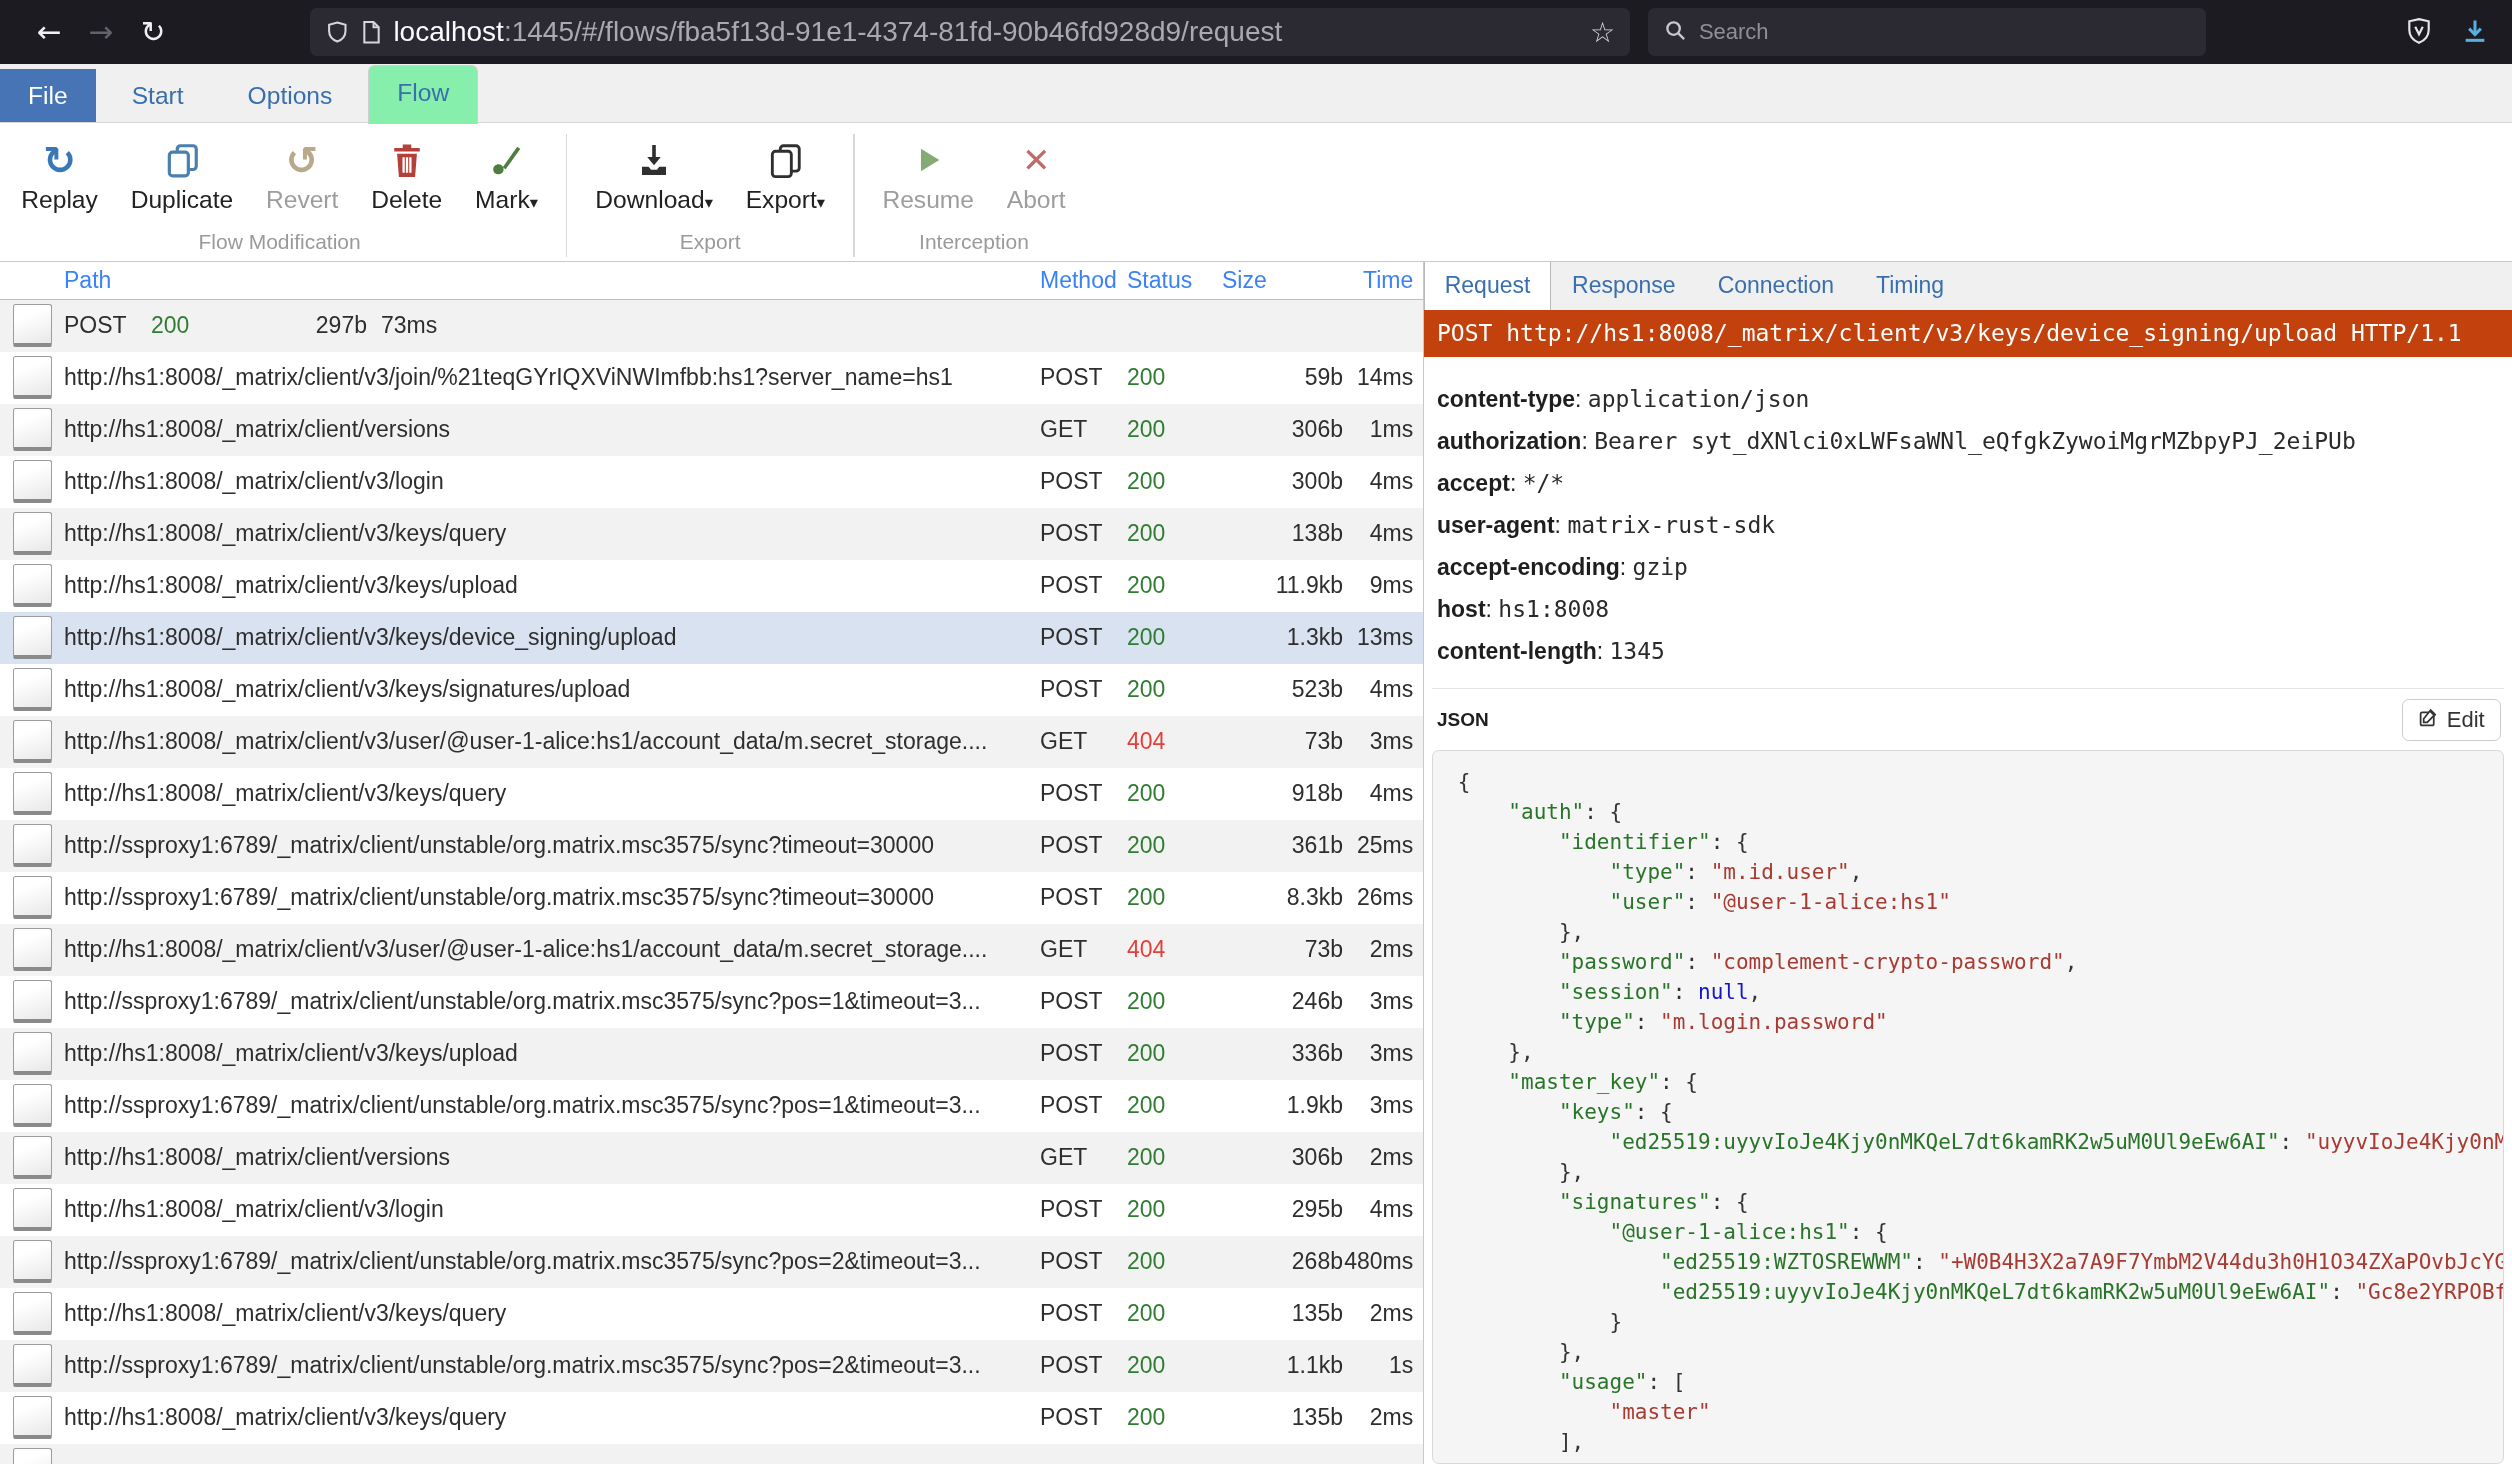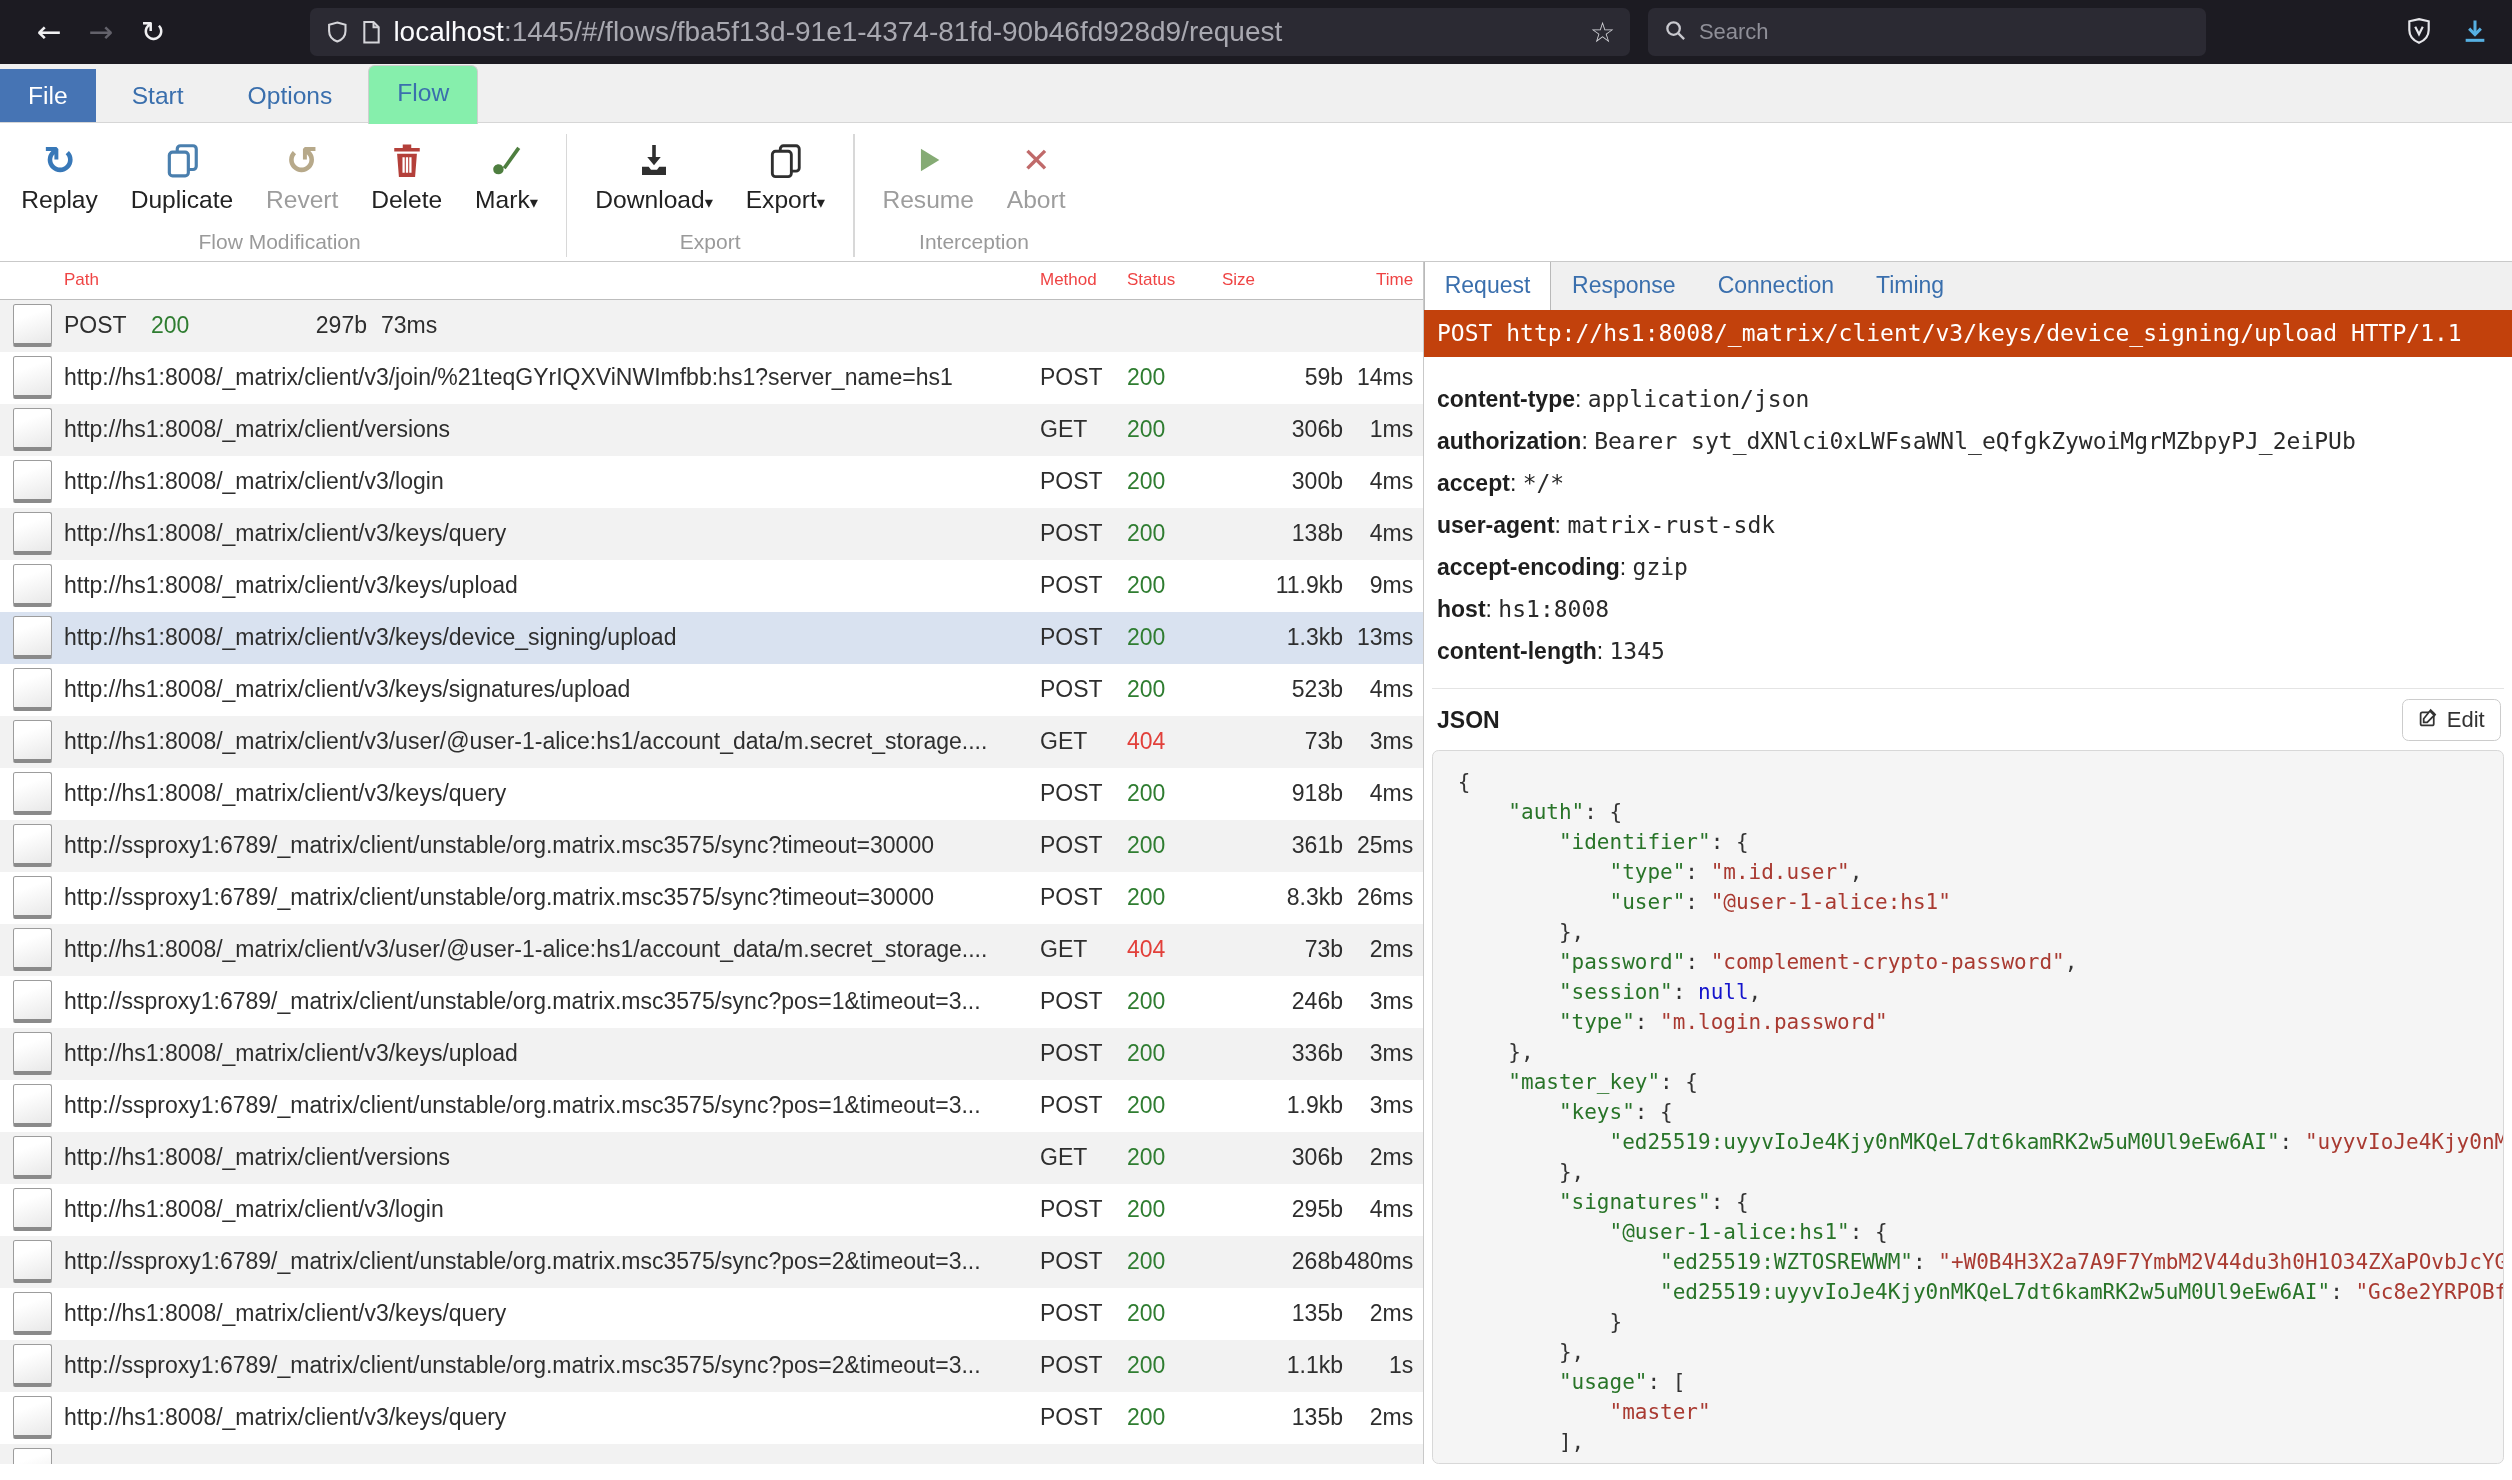--- a/index.html
+++ b/index.html
@@ -42,21 +42,21 @@
   .caret { font-size:16.4px; color:#222; }
   .glyph { font-family:"DejaVu Sans", sans-serif; font-weight:bold; font-size:39px; line-height:1; }
   .tglabel { text-align:center; color:#9a9a9a; font-size:21px; padding:11.5px 0 6.6px; }
   .tsep { width:1.6px; background:#d8d8d8; margin:3.3px 11.5px; }
 
   
   .main { display:flex; height:1202px; }
   .flow-panel { width:1424px; border-right:1.6px solid #c9c9c9; display:flex; flex-direction:column; }
 
   .fhead { display:flex; height:38px; align-items:center; border-bottom:1.6px solid #bdbdbd;
-    font-size:17px; color:#ef4444; flex:none; }
+    font-size:23px; color:#3b82f6; flex:none; }
   .fhead > div { cursor:pointer; }
   .frows { flex:1; overflow:hidden; }
   .frow { display:flex; height:52px; align-items:center; font-size:23px; color:#2e2e2e; cursor:pointer; }
   .frow:nth-child(odd) { background:#f2f2f2; }
   .frow.selected { background:#d9e2f0; }
   .c-box { width:64px; flex:none; display:flex; justify-content:center; }
   .cbox { width:39px; height:43px; border:1.6px solid #9d9d9d; border-bottom:4.1px solid #8a8a8a;
     border-radius:2.5px; background:linear-gradient(160deg,#ffffff 30%,#e8e8e8 100%); }
   .c-path { flex:1; white-space:nowrap; overflow:hidden; min-width:0; }
   .c-method { width:87px; flex:none; }
@@ -72,21 +72,21 @@
   .dtab { font-size:23px; color:#3a6fad; display:flex; align-items:center; padding:0 21px; cursor:pointer; }
   .dtab.active { background:#fff; border-left:1.6px solid #b9b9b9; border-right:1.6px solid #b9b9b9; padding:0 19.7px; }
   .req-line { background:#c2410c; color:#fff; font-family:"DejaVu Sans Mono", monospace;
     font-size:23px; padding:10.7px 13px; white-space:nowrap; overflow:hidden; flex:none; }
   .hdrs { padding:21px 13px 16.4px; flex:none; }
   .hdr { font-size:23px; line-height:42px; white-space:nowrap; overflow:hidden; }
   .hdr .hn { font-weight:bold; color:#1e1e1e; }
   .hdr .hv { font-family:"DejaVu Sans Mono", monospace; color:#2a2a2a; }
   .body-sep { border-top:1.6px solid #e4e4e4; margin:0 8.2px; }
   .json-row { display:flex; align-items:center; padding:9.8px 11.5px 8.2px 13px; flex:none; }
-  .json-label { font-weight:bold; font-size:23px; color:#1e1e1e; }
+  .json-label { font-weight:bold; font-size:19px; color:#1e1e1e; }
   .edit-btn { margin-left:auto; display:flex; align-items:center; gap:8.2px; border:1.6px solid #ccc;
     border-radius:6.6px; background:#fff; padding:6.6px 14.8px; font-size:22px; color:#333; cursor:pointer; }
   .code { margin:0 8.2px; background:#f5f5f5; border:1.6px solid #d8d8d8; border-radius:6.6px;
     padding:16.4px 0 0 24.6px; flex:1; overflow:hidden; font-family:"DejaVu Sans Mono", monospace;
     font-size:21px; }
   .jline { white-space:pre; line-height:30px; }
   .j-p { color:#333; } .j-k { color:#287428; } .j-s { color:#a93a31; } .j-n { color:#1414cc; }
 </style>
 </head>
 <body>

